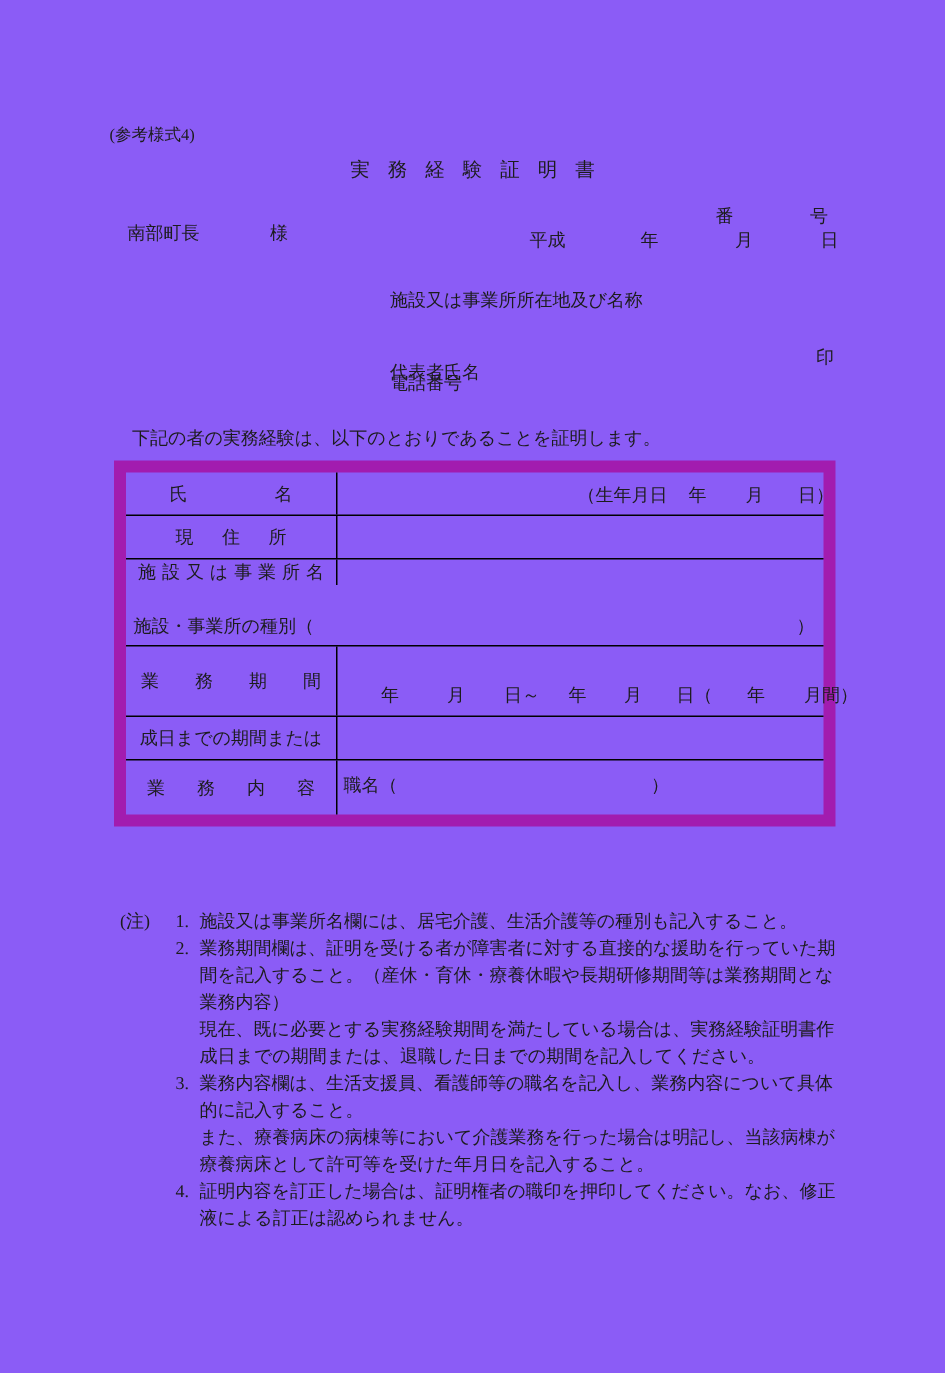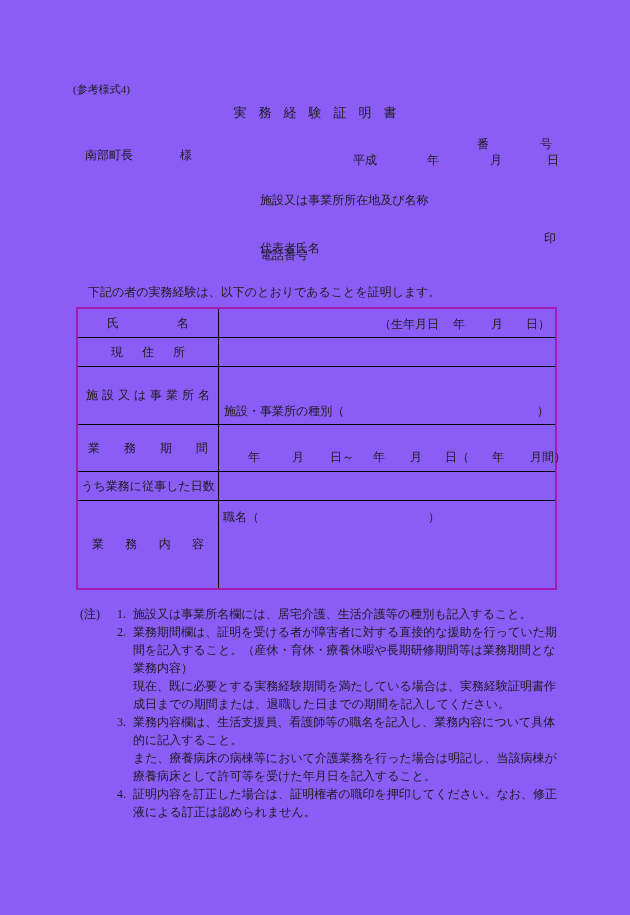--- a/index.html
+++ b/index.html
@@ -30,29 +30,29 @@
   .date-dy  { left:547px; top:152px; }
   .addr-name { left:260px; top:192px; }
   .rep-name  { left:260px; top:230px;margin-top:10px; }
   .seal      { left:544px; top:230px; }
   .phone     { left:260px; top:247px; }
   .intro     { left:88px;  top:284px; }
 
   
   .form-table {
     position:absolute; left:76px; top:307px;
-    width:481px; height:283px;
-    border:2px solid #a21caf;
+    width:481px; height:244px;
+    border:8px solid #a21caf;
     display:flex; flex-direction:column;
     box-sizing:border-box;
   }
   .t-row { display:flex; flex:none; }
   .t-row + .t-row { border-top:1px solid #000; }
   .r1,.r2,.r5 { height:28px; }
-  .r3 { height:57px; }
+  .r3 { height:57px;flex-direction:column; }
   .r4 { height:46px; }
   .r6 { flex:1 1 auto; }
   .label-cell {
     width:141px; flex:none;
     border-right:1px solid #000;
     display:flex; align-items:center; justify-content:center;
     box-sizing:border-box;
   }
   .label-just {
     display:block;
@@ -162,21 +162,21 @@
         <span class="period-unit p3">年</span>
         <span class="period-unit p4">月</span>
         <span class="period-unit p5">日（</span>
         <span class="period-unit p6">年</span>
         <span class="period-unit p7">月間）</span>
       </div>
     </div>
 
     <div class="t-row r5">
       <div class="label-cell">
-        <span class="label-just w-days">うち業務に従事した日数</span>
+        <span class="label-just w-days">成日までの期間または</span>
       </div>
       <div class="value-cell"></div>
     </div>
 
     <div class="t-row r6">
       <div class="label-cell">
         <span class="label-just w-content">業務内容</span>
       </div>
       <div class="value-cell">
         <span class="abs job-open">職名（</span>

